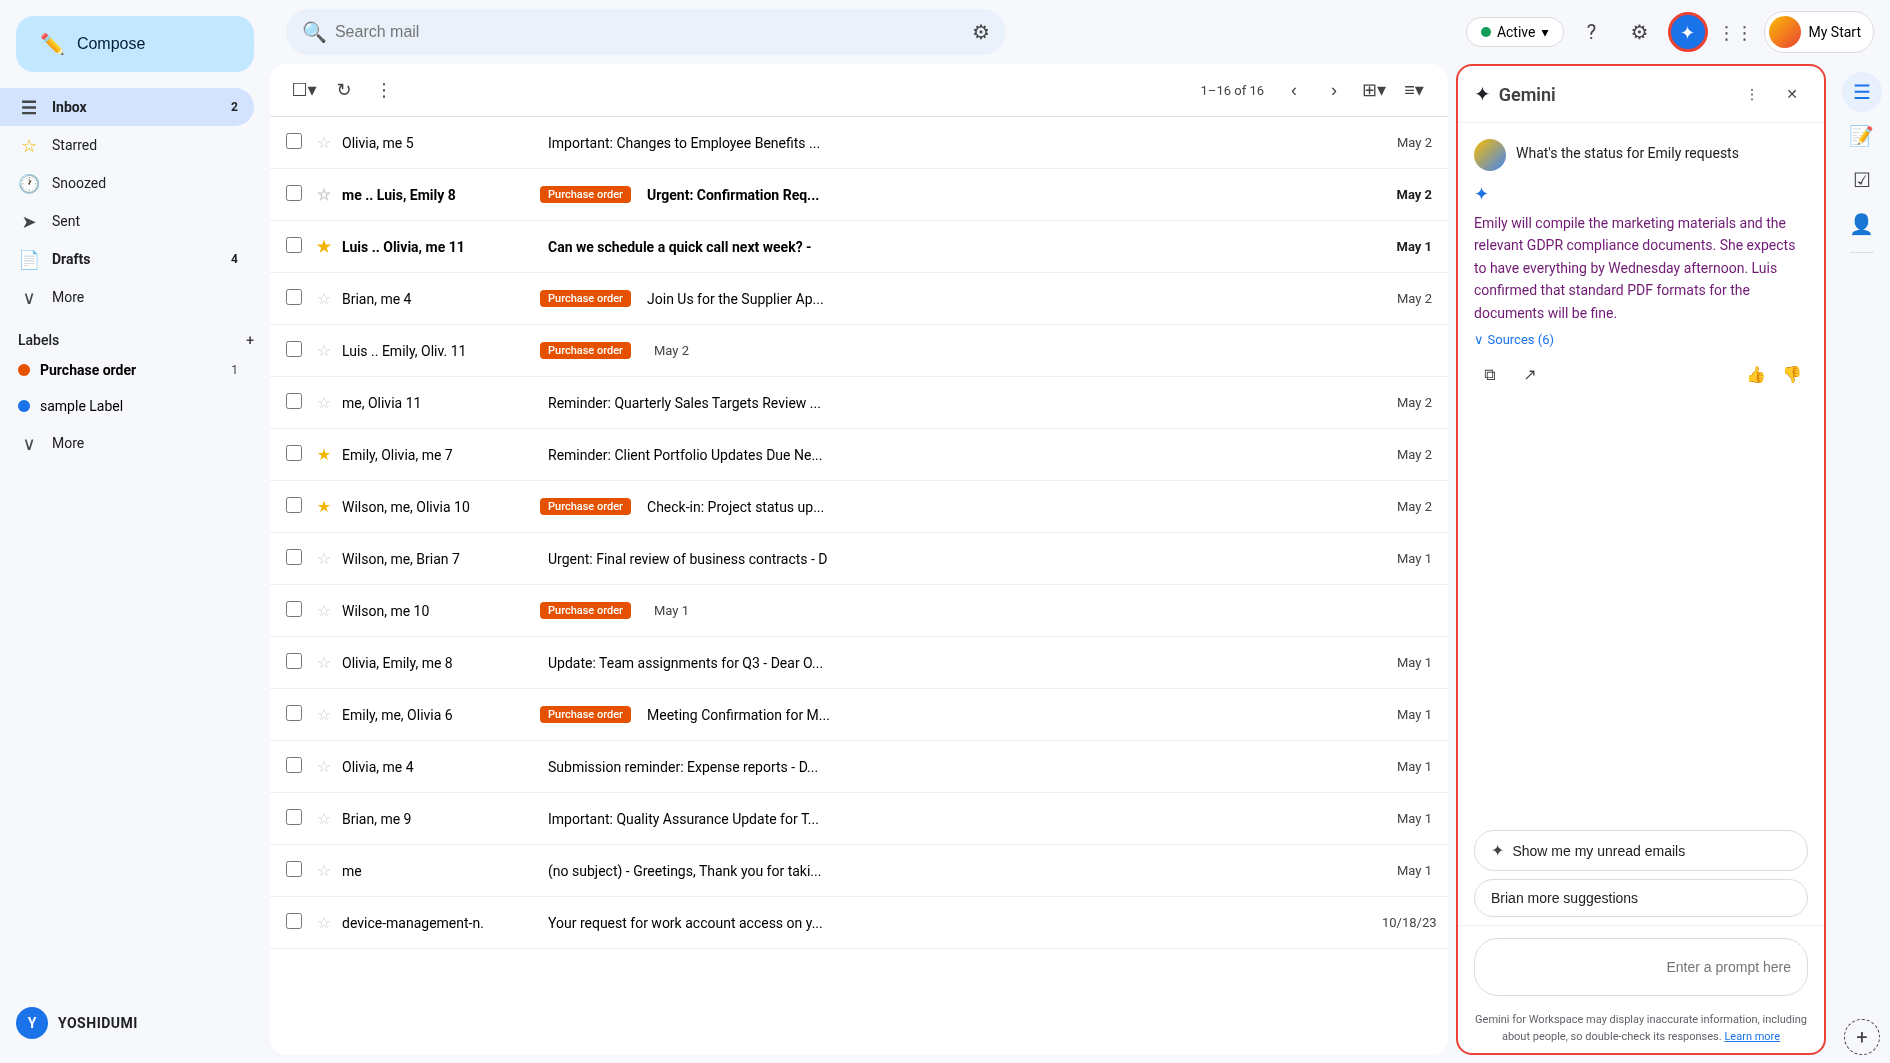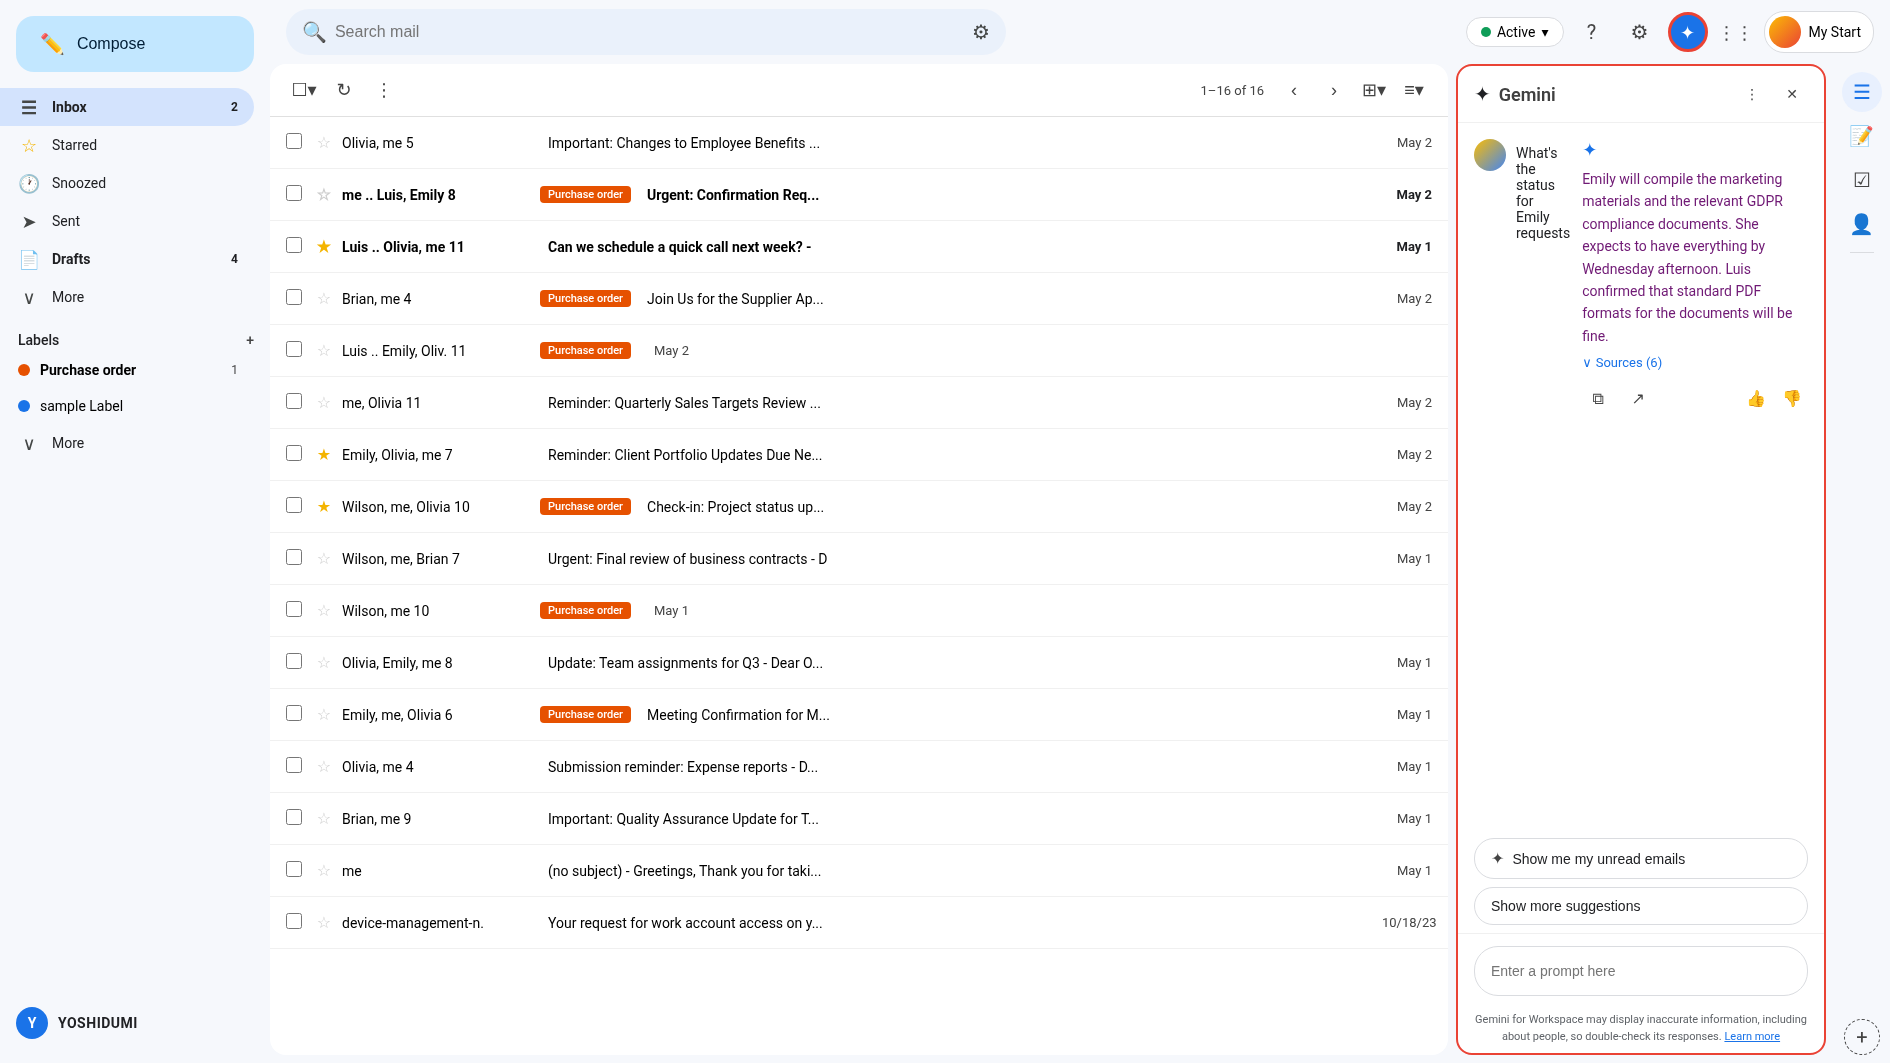--- a/index.html
+++ b/index.html
@@ -71,40 +71,40 @@
     .email-row.unread .date { font-weight: 700; color: #202124; }
 
     
     #gemini-panel { width: 370px; background: white; border-radius: 16px; margin: 0 8px 8px 0; display: flex; flex-direction: column; border: 2px solid #ea4335; flex-shrink: 0; }
     .gemini-header { display: flex; align-items: center; padding: 12px 16px; gap: 8px; border-bottom: 1px solid #f0f0f0; }
     .gemini-star { font-size: 20px; color: #202124; }
     .gemini-title { font-size: 18px; font-weight: 600; flex: 1; color: #404040; }
     .gemini-more { width: 32px; height: 32px; display: flex; align-items: center; justify-content: center; cursor: pointer; border-radius: 50%; color: #444; }
     .gemini-close { width: 32px; height: 32px; display: flex; align-items: center; justify-content: center; cursor: pointer; border-radius: 50%; color: #444; }
 
-    .gemini-body { flex: 1; overflow-y: auto; padding: 16px; display: flex; flex-direction: row; gap: 12px; }
+    .gemini-body { flex: 1; overflow-y: auto; padding: 16px; display: flex; flex-direction: column; gap: 12px; }
 
     .user-message { display: flex; align-items: flex-start; gap: 10px; }
     .user-avatar { width: 32px; height: 32px; border-radius: 50%; background: linear-gradient(135deg, #fbbc04, #4285f4); flex-shrink: 0; display: flex; align-items: center; justify-content: center; }
     .user-msg-text { font-size: 14px; color: #202124; padding-top: 6px; }
 
     .gemini-response { display: flex; flex-direction: column; gap: 8px; }
     .gemini-response-icon { color: #1a73e8; font-size: 18px; }
     .response-text { font-size: 14px; color: #701a75; line-height: 1.6; }
     .sources-link { color: #1a73e8; font-size: 13px; cursor: pointer; display: flex; align-items: center; gap: 4px; }
     .response-actions { display: flex; align-items: center; gap: 8px; padding-top: 4px; }
     .action-icon-btn { width: 32px; height: 32px; display: flex; align-items: center; justify-content: center; cursor: pointer; border-radius: 50%; color: #444; font-size: 16px; }
     .thumbs-right { margin-left: auto; display: flex; gap: 4px; }
 
     .suggestions { display: flex; flex-direction: column; gap: 8px; padding: 0 16px 8px; }
     .suggestion-btn { border: 1px solid #dadce0; border-radius: 20px; padding: 10px 16px; font-size: 14px; cursor: pointer; background: white; color: #202124; text-align: left; display: flex; align-items: center; gap: 8px; }
     .suggestion-icon { font-size: 16px; color: #444; }
 
     .gemini-input-area { padding: 12px 16px; border-top: 1px solid #f0f0f0; }
-    .gemini-input { width: 100%; border: 1px solid #dadce0; border-radius: 24px; padding: 12px 16px; font-size: 14px; outline: none; color: #9aa0a6; resize: none; height: 50px; }
+    .gemini-input { width: 100%; border: 1px solid #dadce0; border-radius: 24px; padding: 12px 16px; font-size: 14px; outline: none; color: #9aa0a6; resize: none; height: 58px; text-align: right; }
     .gemini-disclaimer { font-size: 11px; color: #5f6368; text-align: center; padding: 4px 16px 8px; line-height: 1.5; }
     .gemini-disclaimer a { color: #1a73e8; }
 
     
     #right-strip { width: 56px; display: flex; flex-direction: column; align-items: center; padding: 8px 0; gap: 4px; background: #f6f8fc; }
     .strip-btn { width: 40px; height: 40px; border-radius: 50%; display: flex; align-items: center; justify-content: center; cursor: pointer; color: #444; font-size: 20px; border: none; background: transparent; }
     .strip-btn.active-strip { background: #e8f0fe; color: #1a73e8; }
     .strip-divider { width: 24px; height: 1px; background: #dadce0; margin: 4px 0; }
     .strip-add { width: 36px; height: 36px; border-radius: 50%; border: 1px dashed #444; display: flex; align-items: center; justify-content: center; cursor: pointer; color: #444; font-size: 20px; margin-top: auto; }
 
@@ -386,21 +386,21 @@
           </div>
         </div>
       </div>
 
       <div class="suggestions">
         <button class="suggestion-btn">
           <span class="suggestion-icon">✦</span>
           <span>Show me my unread emails</span>
         </button>
         <button class="suggestion-btn">
-          <span>Show more suggestions</span>
+          <span>Brian more suggestions</span>
         </button>
       </div>
 
       <div class="gemini-input-area">
         <input class="gemini-input" type="text" placeholder="Enter a prompt here" style="">
       </div>
       <div class="gemini-disclaimer">
         <span>Gemini for Workspace may display inaccurate information, including about people, so double-check its responses.</span>
         <a href="#">Learn more</a>
       </div>

